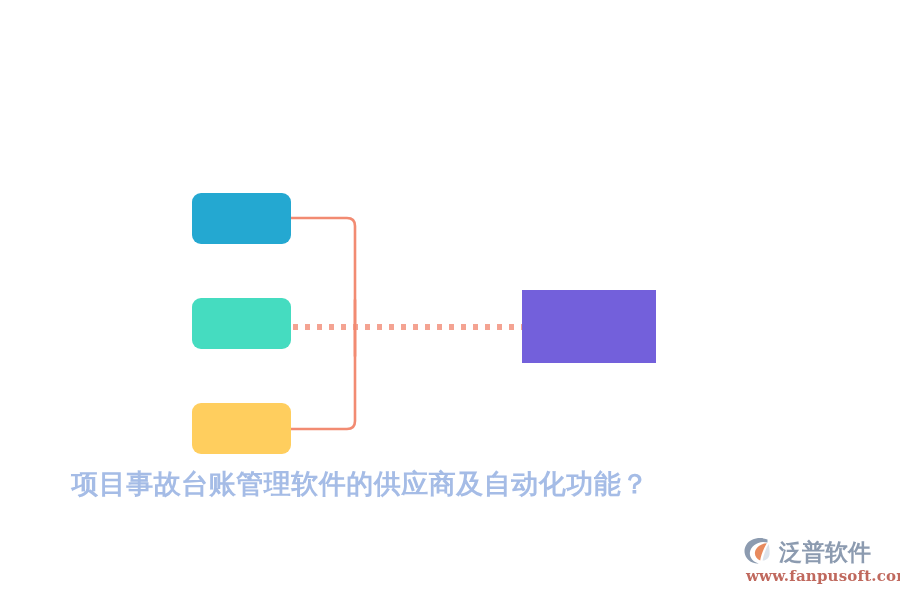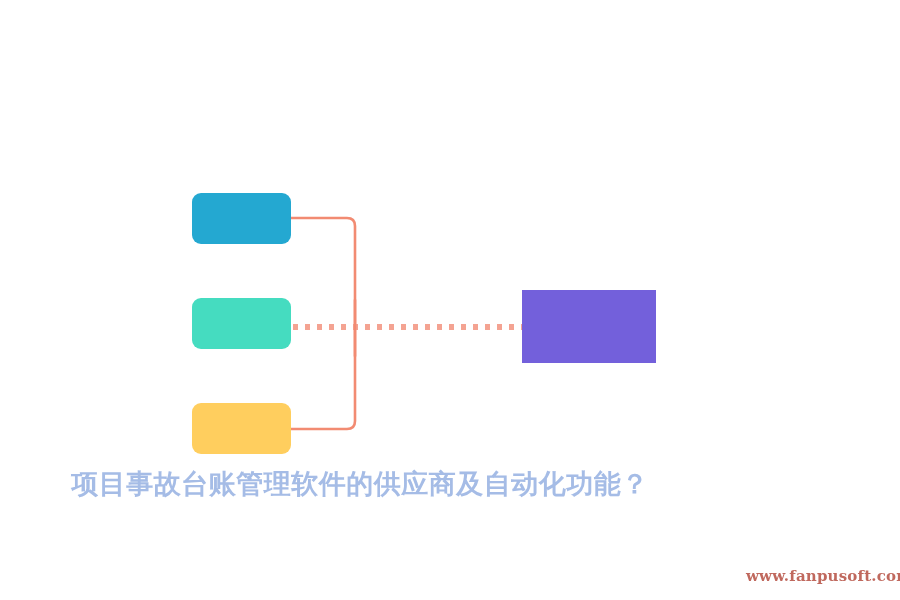--- a/index.html
+++ b/index.html
@@ -132,16 +132,28 @@
 
   <div class="node node-rounded" id="node-green" style="background: rgb(69, 220, 192);"></div>
 
   <div class="node node-rounded" id="node-yellow" style="background: rgb(255, 206, 94);"></div>
 
   <div class="node node-square" id="node-purple" style="background: rgb(115, 96, 219);"></div>
 
   <div class="heading" style="color: rgb(165, 188, 230);">项目事故台账管理软件的供应商及自动化功能？</div>
 
   <div class="logo-block">
+    <div class="logo-row">
+      <svg class="logo-mark" viewBox="0 0 34 30" aria-hidden="true">
+        <path d="M25.5 3.4 C17.8 0.6 8.2 2.4 4.2 8.9 C0.3 15.3 3.3 23.6 10.6 26.6
+                 C12.6 27.4 14.7 27.7 16.7 27.5 C11.2 26.0 7.4 21.7 7.9 16.6
+                 C8.5 10.6 14.3 6.1 21.2 5.9 C22.7 5.9 24.2 6.1 25.5 6.4 Z" fill="#8C9BB0"></path>
+        <path d="M24.8 7.2 C19.0 7.6 13.9 11.1 13.0 15.9 C12.3 19.6 14.5 23.0 18.2 24.4
+                 C18.9 20.0 21.5 12.6 24.8 7.2 Z" fill="#E88A5E"></path>
+        <path d="M26.6 8.0 C24.0 12.4 21.6 18.6 20.6 24.6 C24.6 24.2 27.6 21.4 27.6 17.4
+                 C27.6 14.0 27.3 10.6 26.6 8.0 Z" fill="#DCE3EC"></path>
+      </svg>
+      <span class="logo-wordmark" style="color: rgb(140, 155, 176);">泛普软件</span>
+    </div>
     <div class="logo-url" style="color: rgb(192, 105, 94);">www.fanpusoft.com</div>
   </div>
 
 </div>
 
 </body></html>

